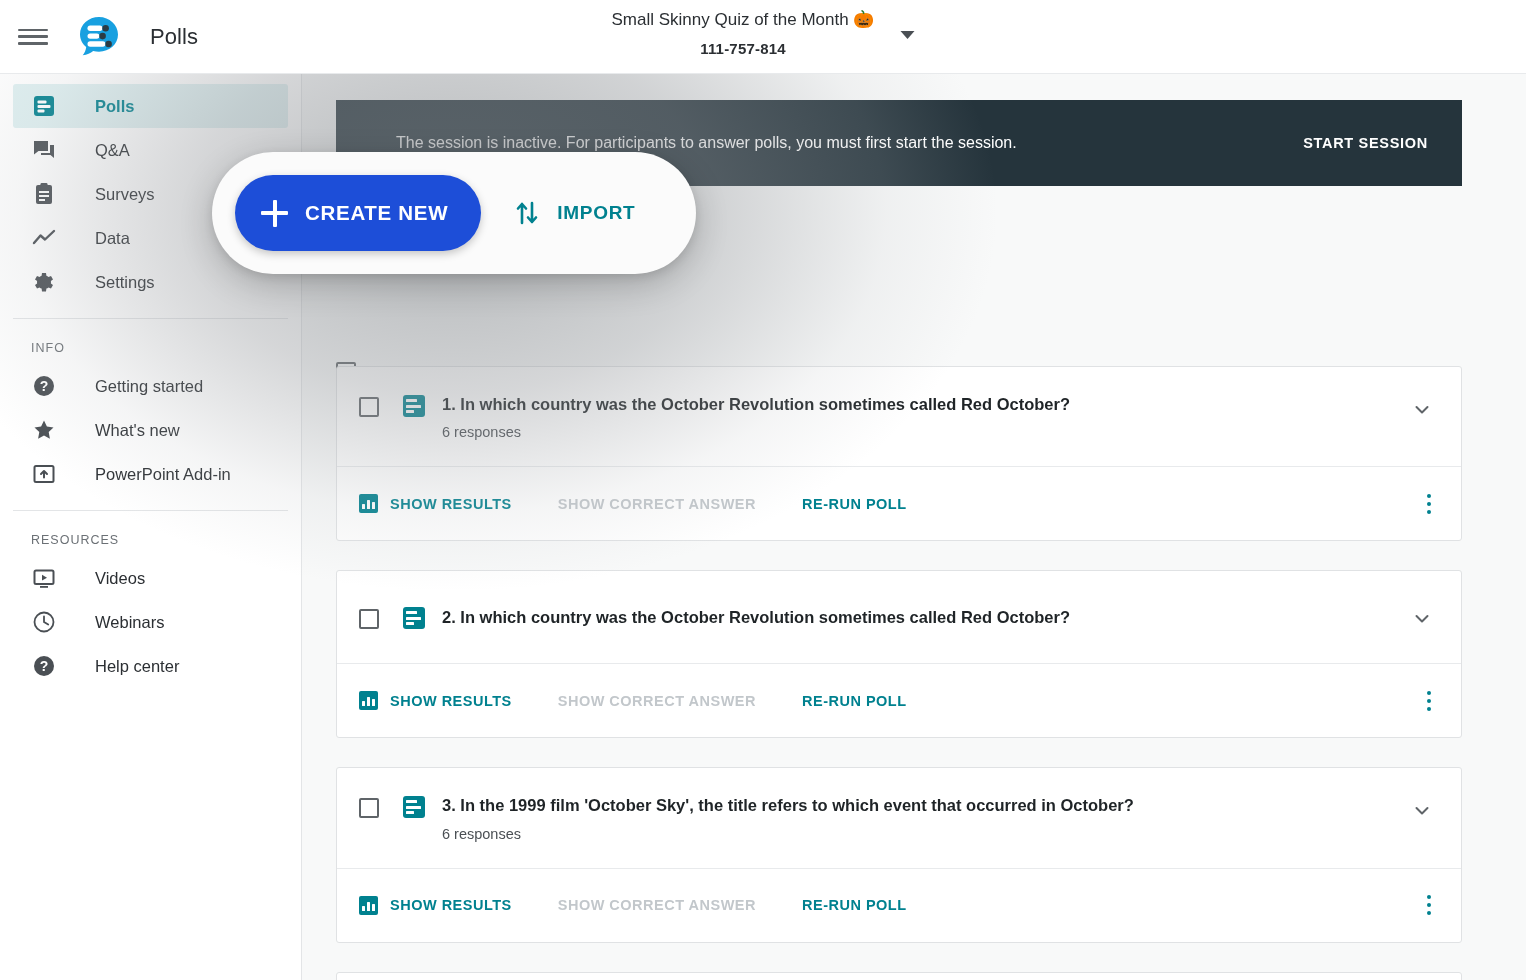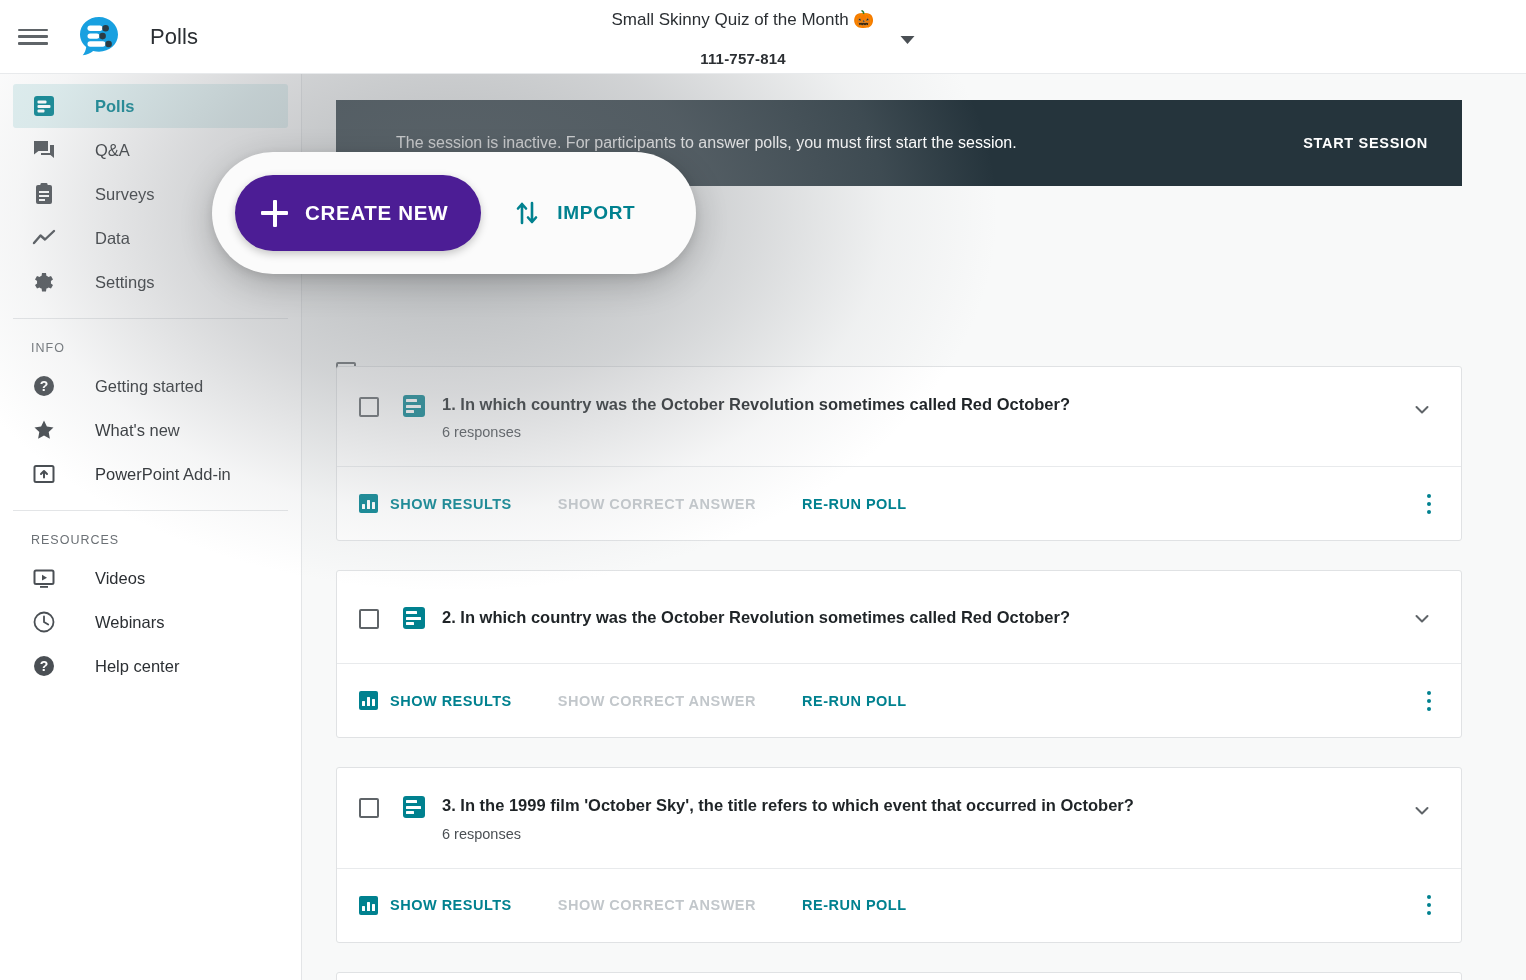--- a/index.html
+++ b/index.html
@@ -31,21 +31,21 @@
     margin-left: 28px; font-size: 22px; color: #2b2f33; font-weight: 400;
     letter-spacing: .1px;
   }
   .event-block {
     position: absolute; left: 50%; transform: translateX(-50%);
     top: 9px; text-align: center; cursor: pointer;
     display: flex; align-items: center; gap: 26px;
   }
   .event-texts { text-align: center; }
   .event-name { font-size: 17px; color: #2b2f33; white-space: nowrap; }
-  .event-code { font-size: 15px; color: #2b2f33; font-weight: bold; margin-top: 20px; letter-spacing: .2px; }
+  .event-code { font-size: 15px; color: #2b2f33; font-weight: bold; margin-top: 10px; letter-spacing: .2px; }
   .caret-down {
     width: 0; height: 0; border-left: 7px solid transparent;
     border-right: 7px solid transparent; border-top: 8px solid #4a4f54;
     margin-top: 4px;
   }
 
   
   .sidebar {
     position: absolute; top: 74px; left: 0; width: 302px; height: 906px;
     background: #ffffff; border-right: 1px solid #e3e5e7;
@@ -148,21 +148,21 @@
                 rgba(190,193,196,.16) 70%, rgba(255,255,255,0) 88%);
   }
   .float-card {
     position: absolute; left: 212px; top: 152px; width: 484px; height: 122px;
     background: #fbfbfb; border-radius: 61px; z-index: 40;
     box-shadow: 0 10px 34px rgba(0,0,0,.20), 0 3px 10px rgba(0,0,0,.10);
     display: flex; align-items: center; padding-left: 23px;
   }
   .create-btn {
     display: flex; align-items: center; height: 76px; padding: 0 33px 0 26px;
-    background: #4c1d95; color: #fff; border: none; border-radius: 38px;
+    background: #1d4ed8; color: #fff; border: none; border-radius: 38px;
     cursor: pointer; box-shadow: 0 3px 8px rgba(0,0,0,.22);
     font-family: inherit;
   }
   .plus { width: 27px; height: 27px; position: relative; margin-right: 17px; flex:0 0 27px; }
   .plus::before, .plus::after {
     content:""; position:absolute; background:#fff; border-radius:1px;
   }
   .plus::before { left: 0; top: 11.5px; width: 27px; height: 4px; }
   .plus::after  { top: 0; left: 11.5px; height: 27px; width: 4px; }
   .create-label { font-size: 20.5px; font-weight: bold; letter-spacing: .7px; }

